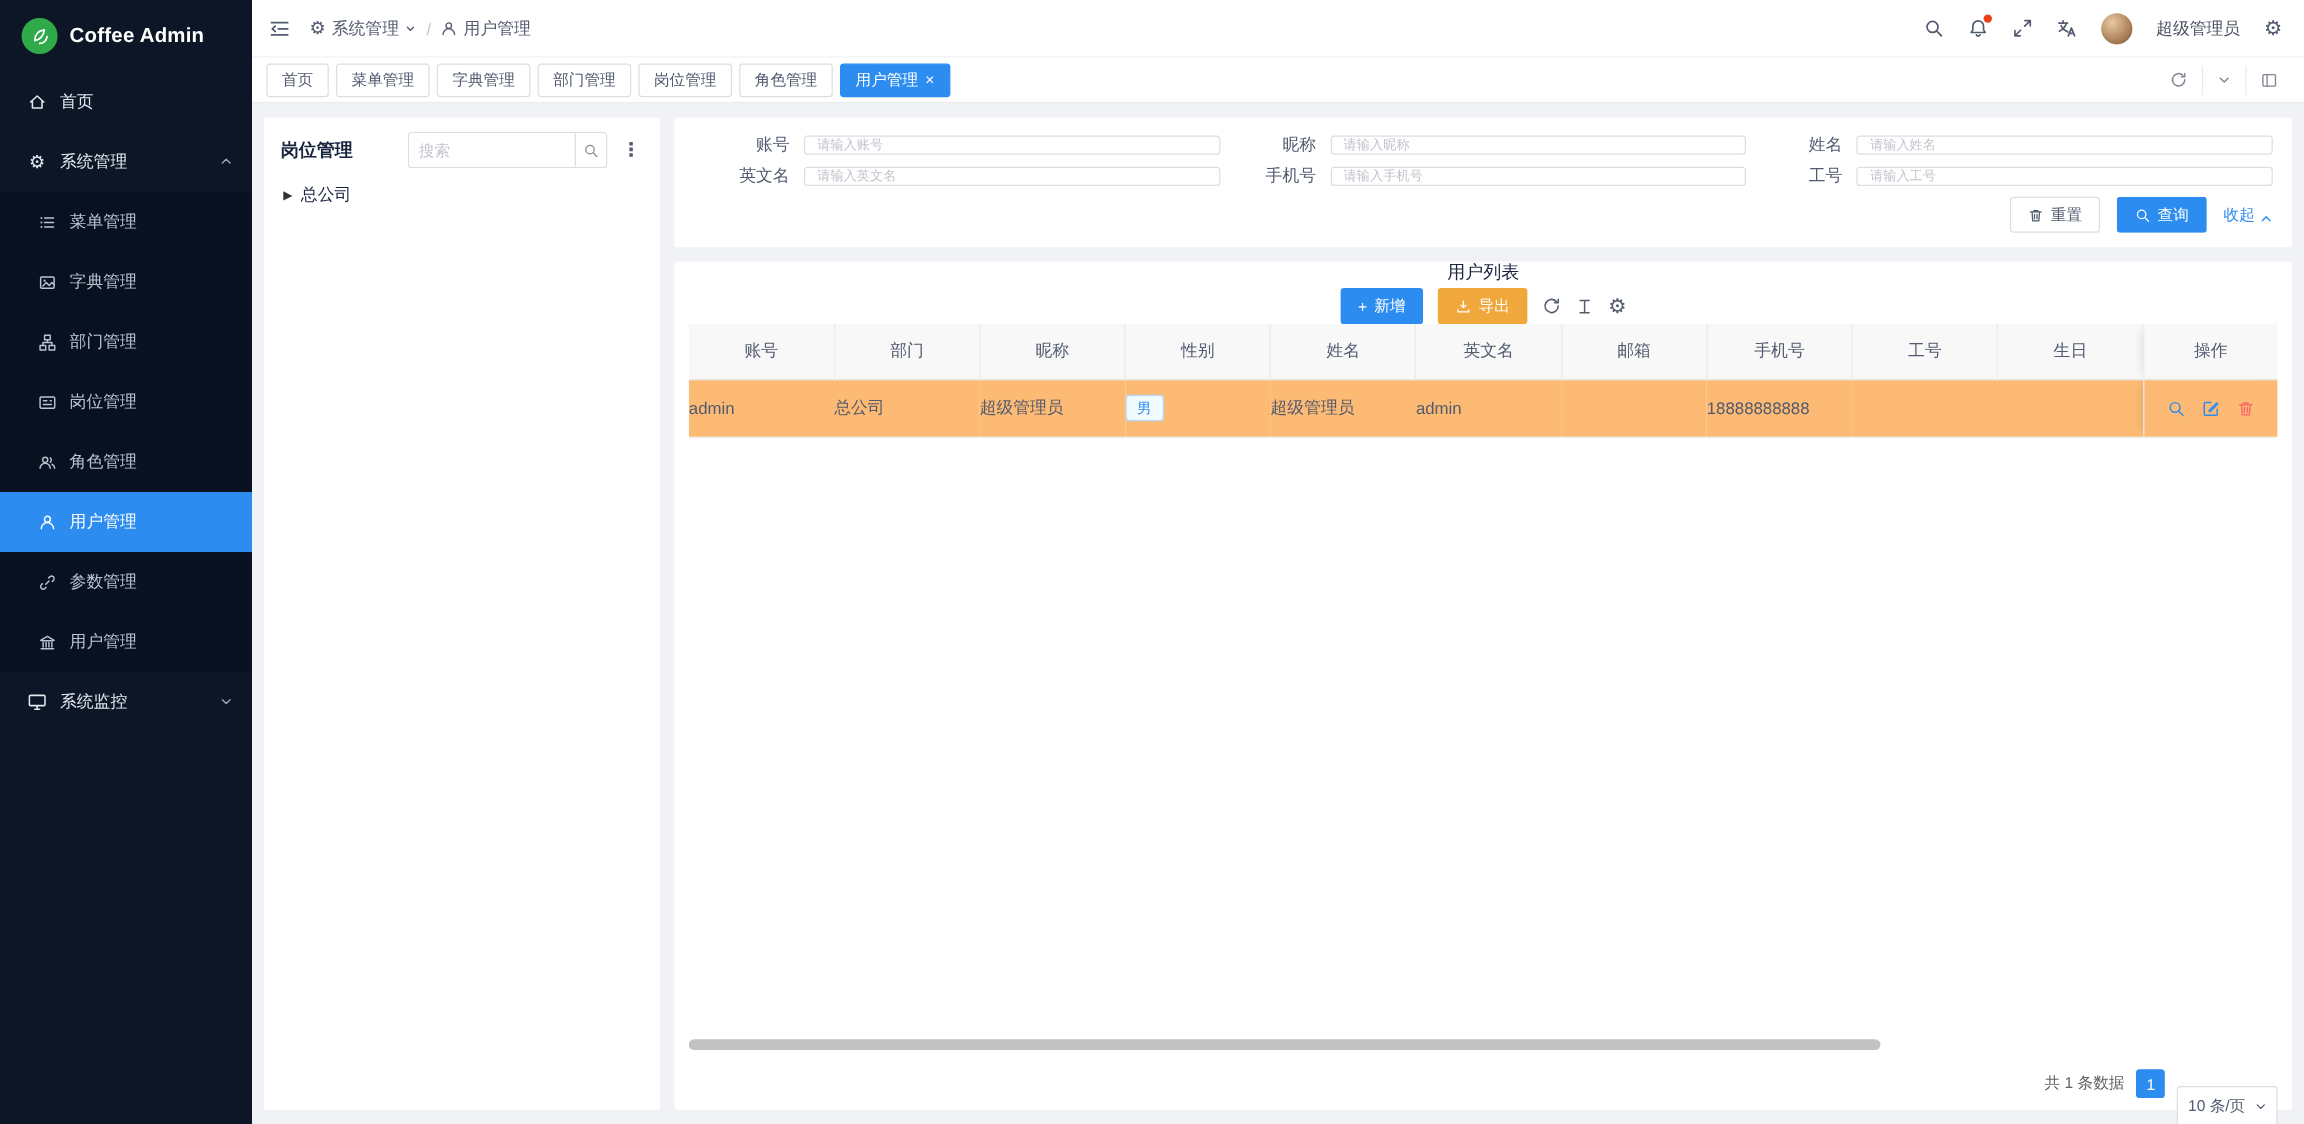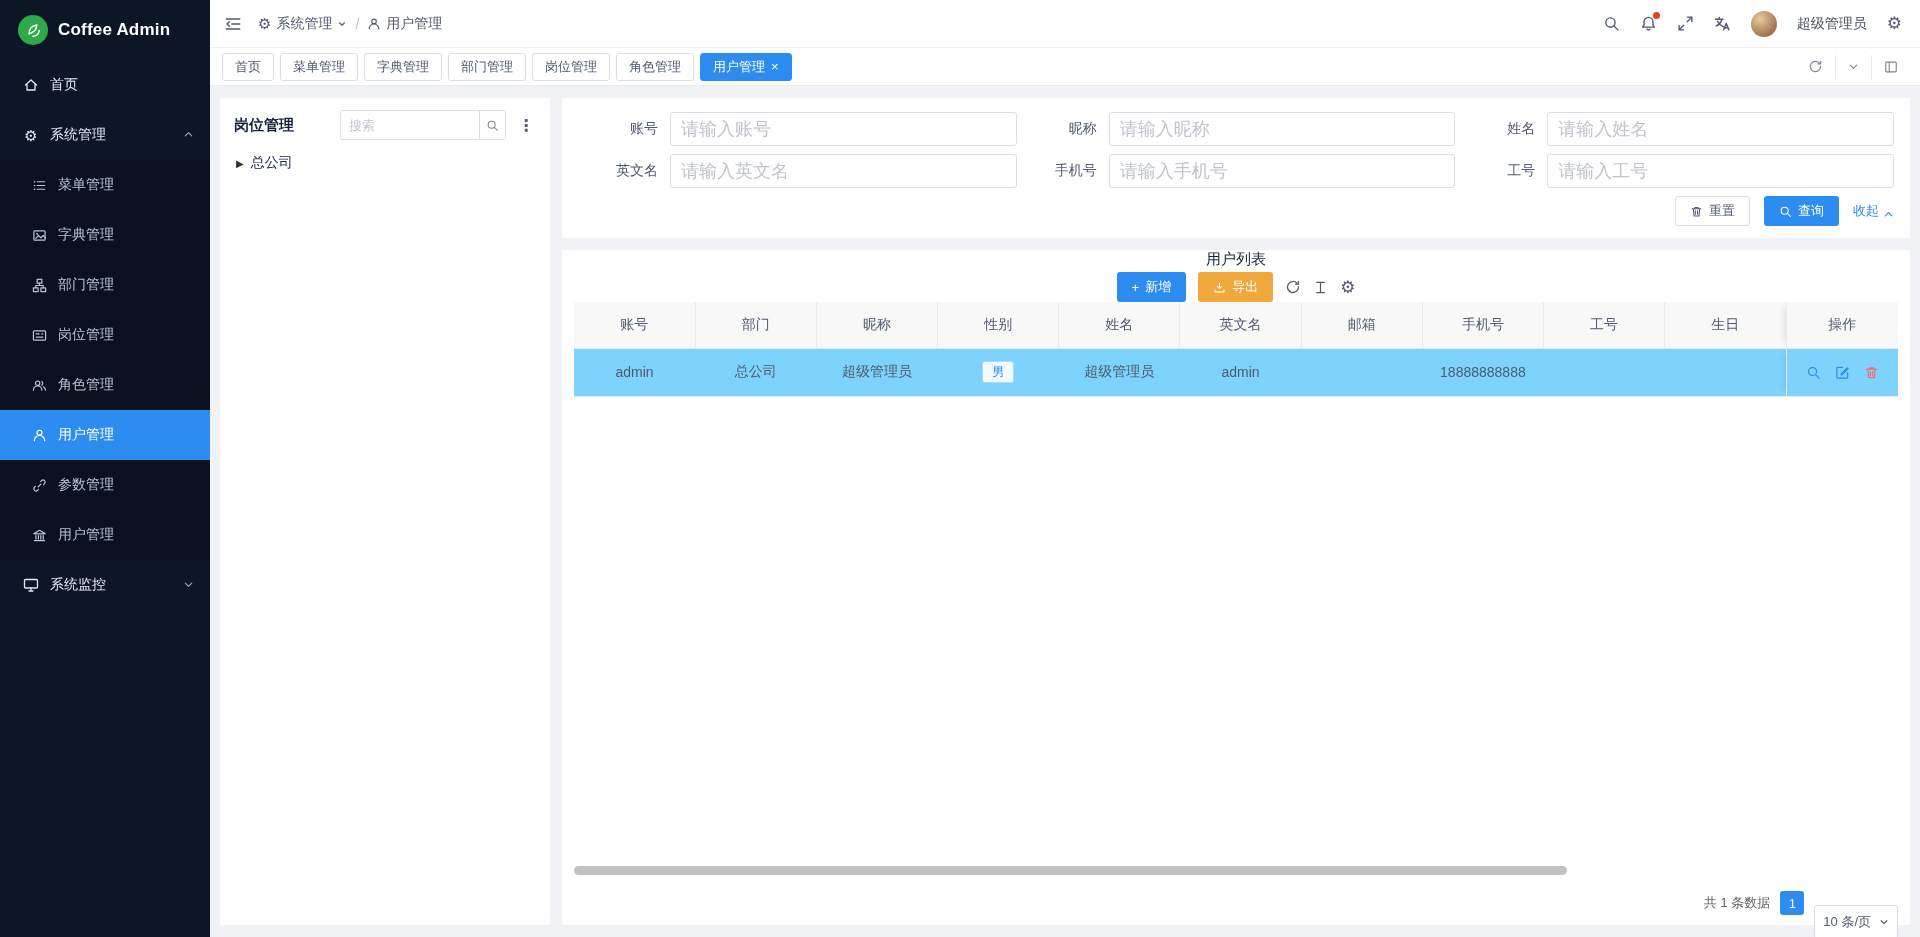--- a/index.html
+++ b/index.html
@@ -69,42 +69,42 @@
   .tree-caret { font-size:10px; color:#333; }
 
   
   .right-col { flex:1; display:flex; flex-direction:column; gap:12px; min-width:0; }
 
   
   .filter-card { padding:14px 16px 12px; }
   .filter-grid { display:grid; grid-template-columns:repeat(3,1fr); row-gap:8px; }
   .field { display:flex; align-items:center; }
   .field-label { width:92px; padding-right:12px; text-align:right; font-size:14px; color:#515a6e; flex-shrink:0; }
-  .field input { flex:1; height:34px; border:1px solid #dcdee2; border-radius:3px; padding:0 10px; font-size:18px; color:#515a6e; outline:none; min-width:0; font-family:inherit; }
+  .field input { flex:1; height:16px; border:1px solid #dcdee2; border-radius:3px; padding:0 10px; font-size:11px; color:#515a6e; outline:none; min-width:0; font-family:inherit; }
   .field input::placeholder { color:#c0c4cc; }
   .filter-actions { display:flex; align-items:center; justify-content:flex-end; gap:14px; margin-top:8px; }
   .btn { height:30px; display:inline-flex; align-items:center; gap:6px; padding:0 14px; border-radius:3px; font-size:13px; cursor:pointer; border:1px solid transparent; }
   .btn-plain { background:#fff; border-color:#dcdee2; color:#515a6e; }
   .btn-primary { background:#2d8cf0; color:#fff; }
   .btn-warning { background:#f0a73c; color:#fff; }
   .link-collapse { display:inline-flex; align-items:flex-end; gap:4px; color:#2d8cf0; font-size:13px; cursor:pointer; }
 
   
   .table-card { flex:1; display:flex; flex-direction:column; padding:0 12px; min-height:0; position:relative; }
   .card-header { height:52px; display:flex; align-items:center; justify-content:space-between;flex-direction:column; }
   .card-title { font-size:15px; color:#17233d; }
   .card-actions { display:flex; align-items:center; gap:12px; }
   .tool-icon { color:#515a6e; display:flex; align-items:center; cursor:pointer; }
   .gear-tool { font-size:17px; line-height:1; }
 
   .table-wrap { flex:1; position:relative; overflow:hidden; }
   table { width:100%; border-collapse:collapse; table-layout:fixed; }
   th { height:46px; background:#f8f8f9; font-weight:500; font-size:14px; color:#515a6e; border-bottom:1px solid #e8eaec; border-right:1px solid #e8eaec; text-align:center; }
   th:last-child { border-right:0; }
-  td { height:48px; text-align:center; font-size:14px; color:#515a6e; border-bottom:1px solid #e8eaec; background:#7dd3fc; }
+  td { height:48px; font-size:14px; color:#515a6e; border-bottom:1px solid #e8eaec; background:#fdba74; }
   .action-col { border-left:1px solid #e8eaec; box-shadow:-6px 0 8px -6px rgba(0,0,0,.15); }
   .tag-male { display:inline-block; padding:1px 9px; font-size:12px; color:#2d8cf0; background:#f0faff; border:1px solid #b3d8ff; border-radius:3px; line-height:18px; }
   .row-actions { display:flex; align-items:center; justify-content:center; gap:14px; }
   .act-view,.act-edit { color:#2d8cf0; cursor:pointer; display:flex; }
   .act-del { color:#f56c6c; cursor:pointer; display:flex; }
 
   .h-scrollbar { position:absolute; left:0; bottom:6px; width:75%; height:9px; background:#c2c2c2; border-radius:5px; cursor:pointer; }
 
   .pagination { height:44px; display:flex; align-items:center; justify-content:flex-end; gap:10px; font-size:13px; color:#606266; }
   .page-btn { width:24px; height:24px; background:#2d8cf0; color:#fff; border-radius:3px; display:flex; align-items:center; justify-content:center; font-size:13px; cursor:pointer; }

